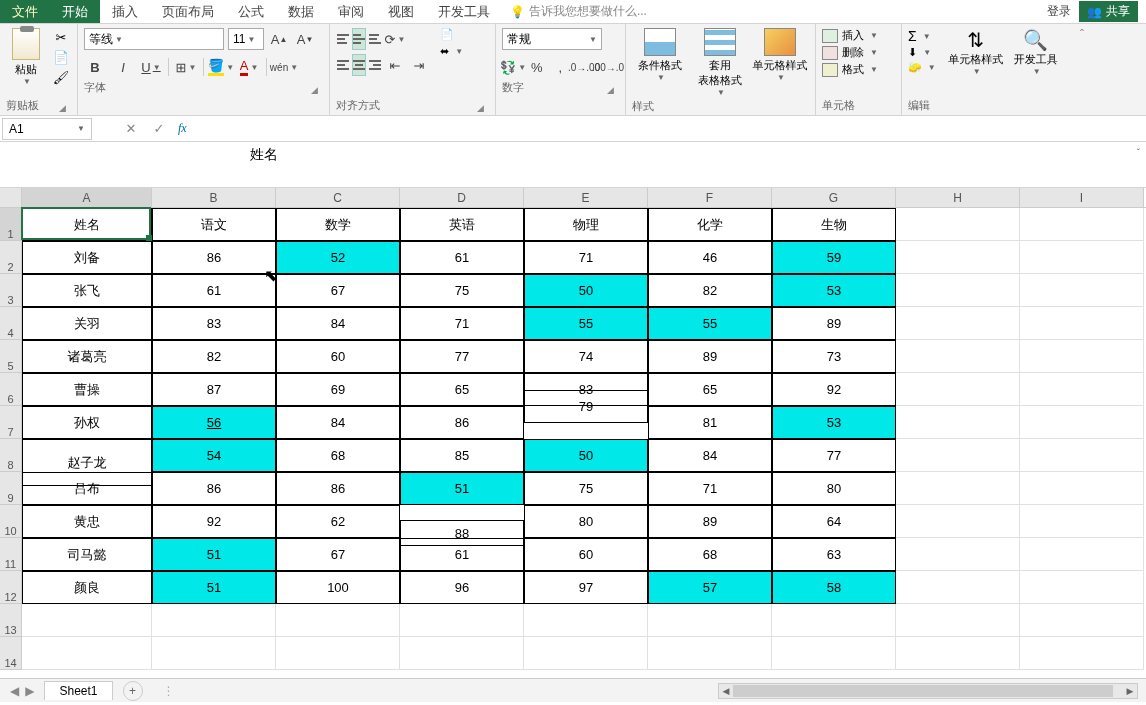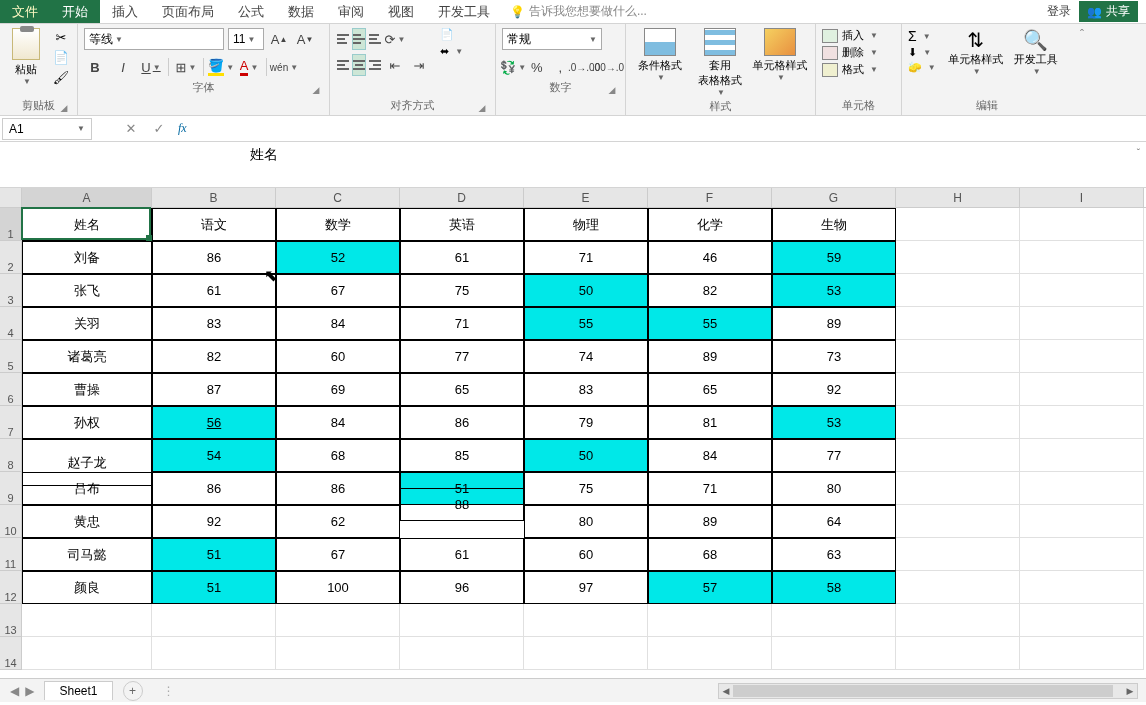--- a/index.html
+++ b/index.html
@@ -10,21 +10,21 @@
 .menu-tab.file { background: #217346; color: #fef9c3; }
 .menu-tab.active { background: #217346; color: #fff; }
 .menu-right { margin-left: auto; display: flex; align-items: center; gap: 8px; padding-right: 8px; }
 .share-btn { background: #217346; color: #fff; padding: 2px 8px; display: flex; align-items: center; gap: 4px; font-size: 12px; }
 .login { font-size: 12px; color: #444; }
 .tell-me { display: flex; align-items: center; gap: 4px; color: #888; font-size: 12px; padding: 0 8px; }
 
 .ribbon { height: 92px; background: #f3f3f3; display: flex; border-bottom: 1px solid #d4d4d4; }
 .ribbon-group { border-right: 1px solid #d4d4d4; display: flex; flex-direction: column; padding: 4px 6px 0 6px; }
 .ribbon-group-content { flex: 1; display: flex; align-items: flex-start; gap: 4px; }
-.ribbon-group-label { text-align: center; font-size: 11px; color: #666; padding: 2px 0; position: relative; }
+.ribbon-group-label { font-size: 11px; color: #666; padding: 2px 0; position: relative; }
 .ribbon-group-label .dialog-launcher { position: absolute; right: 2px; bottom: 2px; width: 10px; height: 10px; font-size: 9px; color: #888; }
 
 .paste-big { display: flex; flex-direction: column; align-items: center; width: 40px; }
 .paste-icon { width: 28px; height: 32px; background: linear-gradient(#fff, #f0e8d0); border: 1px solid #c8b878; position: relative; }
 .paste-clip { width: 14px; height: 6px; background: #888; position: absolute; top: -3px; left: 7px; border-radius: 2px; }
 .paste-lbl { font-size: 11px; margin-top: 2px; }
 .small-icons-col { display: flex; flex-direction: column; gap: 2px; margin-left: 2px; }
 .sm-icon { width: 18px; height: 18px; display: flex; align-items: center; justify-content: center; font-size: 13px; }
 
 .font-top { display: flex; align-items: center; gap: 4px; margin-bottom: 6px; }
@@ -445,41 +445,41 @@
         <div class="cell bordered" style="left: 130px; top: 165px; width: 124px; height: 33px;">87</div>
         <div class="cell bordered" style="left: 254px; top: 165px; width: 124px; height: 33px;">69</div>
         <div class="cell bordered" style="left: 378px; top: 165px; width: 124px; height: 33px;">65</div>
         <div class="cell bordered" style="left: 502px; top: 165px; width: 124px; height: 33px;">83</div>
         <div class="cell bordered" style="left: 626px; top: 165px; width: 124px; height: 33px;">65</div>
         <div class="cell bordered" style="left: 750px; top: 165px; width: 124px; height: 33px;">92</div>
         <div class="cell bordered" style="left: 0px; top: 198px; width: 130px; height: 33px;">孙权</div>
         <div class="cell bordered hl" style="left: 130px; top: 198px; width: 124px; height: 33px; text-decoration: underline;">56</div>
         <div class="cell bordered" style="left: 254px; top: 198px; width: 124px; height: 33px;">84</div>
         <div class="cell bordered" style="left: 378px; top: 198px; width: 124px; height: 33px;">86</div>
-        <div class="cell bordered" style="left: 502px; top: 198px; width: 124px; height: 33px;">79</div>
+        <div class="cell bordered" style="left: 502px; top: 182px; width: 124px; height: 33px;">79</div>
         <div class="cell bordered" style="left: 626px; top: 198px; width: 124px; height: 33px;">81</div>
         <div class="cell bordered hl" style="left: 750px; top: 198px; width: 124px; height: 33px;">53</div>
         <div class="cell bordered" style="left: 0px; top: 231px; width: 130px; height: 47px;">赵子龙</div>
         <div class="cell bordered hl" style="left: 130px; top: 231px; width: 124px; height: 33px;">54</div>
         <div class="cell bordered" style="left: 254px; top: 231px; width: 124px; height: 33px;">68</div>
         <div class="cell bordered" style="left: 378px; top: 231px; width: 124px; height: 33px;">85</div>
         <div class="cell bordered hl" style="left: 502px; top: 231px; width: 124px; height: 33px;">50</div>
         <div class="cell bordered" style="left: 626px; top: 231px; width: 124px; height: 33px;">84</div>
         <div class="cell bordered" style="left: 750px; top: 231px; width: 124px; height: 33px;">77</div>
         <div class="cell bordered" style="left: 0px; top: 264px; width: 130px; height: 33px;">吕布</div>
         <div class="cell bordered" style="left: 130px; top: 264px; width: 124px; height: 33px;">86</div>
         <div class="cell bordered" style="left: 254px; top: 264px; width: 124px; height: 33px;">86</div>
         <div class="cell bordered hl" style="left: 378px; top: 264px; width: 124px; height: 33px;">51</div>
         <div class="cell bordered" style="left: 502px; top: 264px; width: 124px; height: 33px;">75</div>
         <div class="cell bordered" style="left: 626px; top: 264px; width: 124px; height: 33px;">71</div>
         <div class="cell bordered" style="left: 750px; top: 264px; width: 124px; height: 33px;">80</div>
         <div class="cell bordered" style="left: 0px; top: 297px; width: 130px; height: 33px;">黄忠</div>
         <div class="cell bordered" style="left: 130px; top: 297px; width: 124px; height: 33px;">92</div>
         <div class="cell bordered" style="left: 254px; top: 297px; width: 124px; height: 33px;">62</div>
-        <div class="cell bordered" style="left: 378px; top: 280px; width: 124px; height: 33px;">88</div>
+        <div class="cell bordered" style="left: 378px; top: 312px; width: 124px; height: 26px;">88</div>
         <div class="cell bordered" style="left: 502px; top: 297px; width: 124px; height: 33px;">80</div>
         <div class="cell bordered" style="left: 626px; top: 297px; width: 124px; height: 33px;">89</div>
         <div class="cell bordered" style="left: 750px; top: 297px; width: 124px; height: 33px;">64</div>
         <div class="cell bordered" style="left: 0px; top: 330px; width: 130px; height: 33px;">司马懿</div>
         <div class="cell bordered hl" style="left: 130px; top: 330px; width: 124px; height: 33px;">51</div>
         <div class="cell bordered" style="left: 254px; top: 330px; width: 124px; height: 33px;">67</div>
         <div class="cell bordered" style="left: 378px; top: 330px; width: 124px; height: 33px;">61</div>
         <div class="cell bordered" style="left: 502px; top: 330px; width: 124px; height: 33px;">60</div>
         <div class="cell bordered" style="left: 626px; top: 330px; width: 124px; height: 33px;">68</div>
         <div class="cell bordered" style="left: 750px; top: 330px; width: 124px; height: 33px;">63</div>

